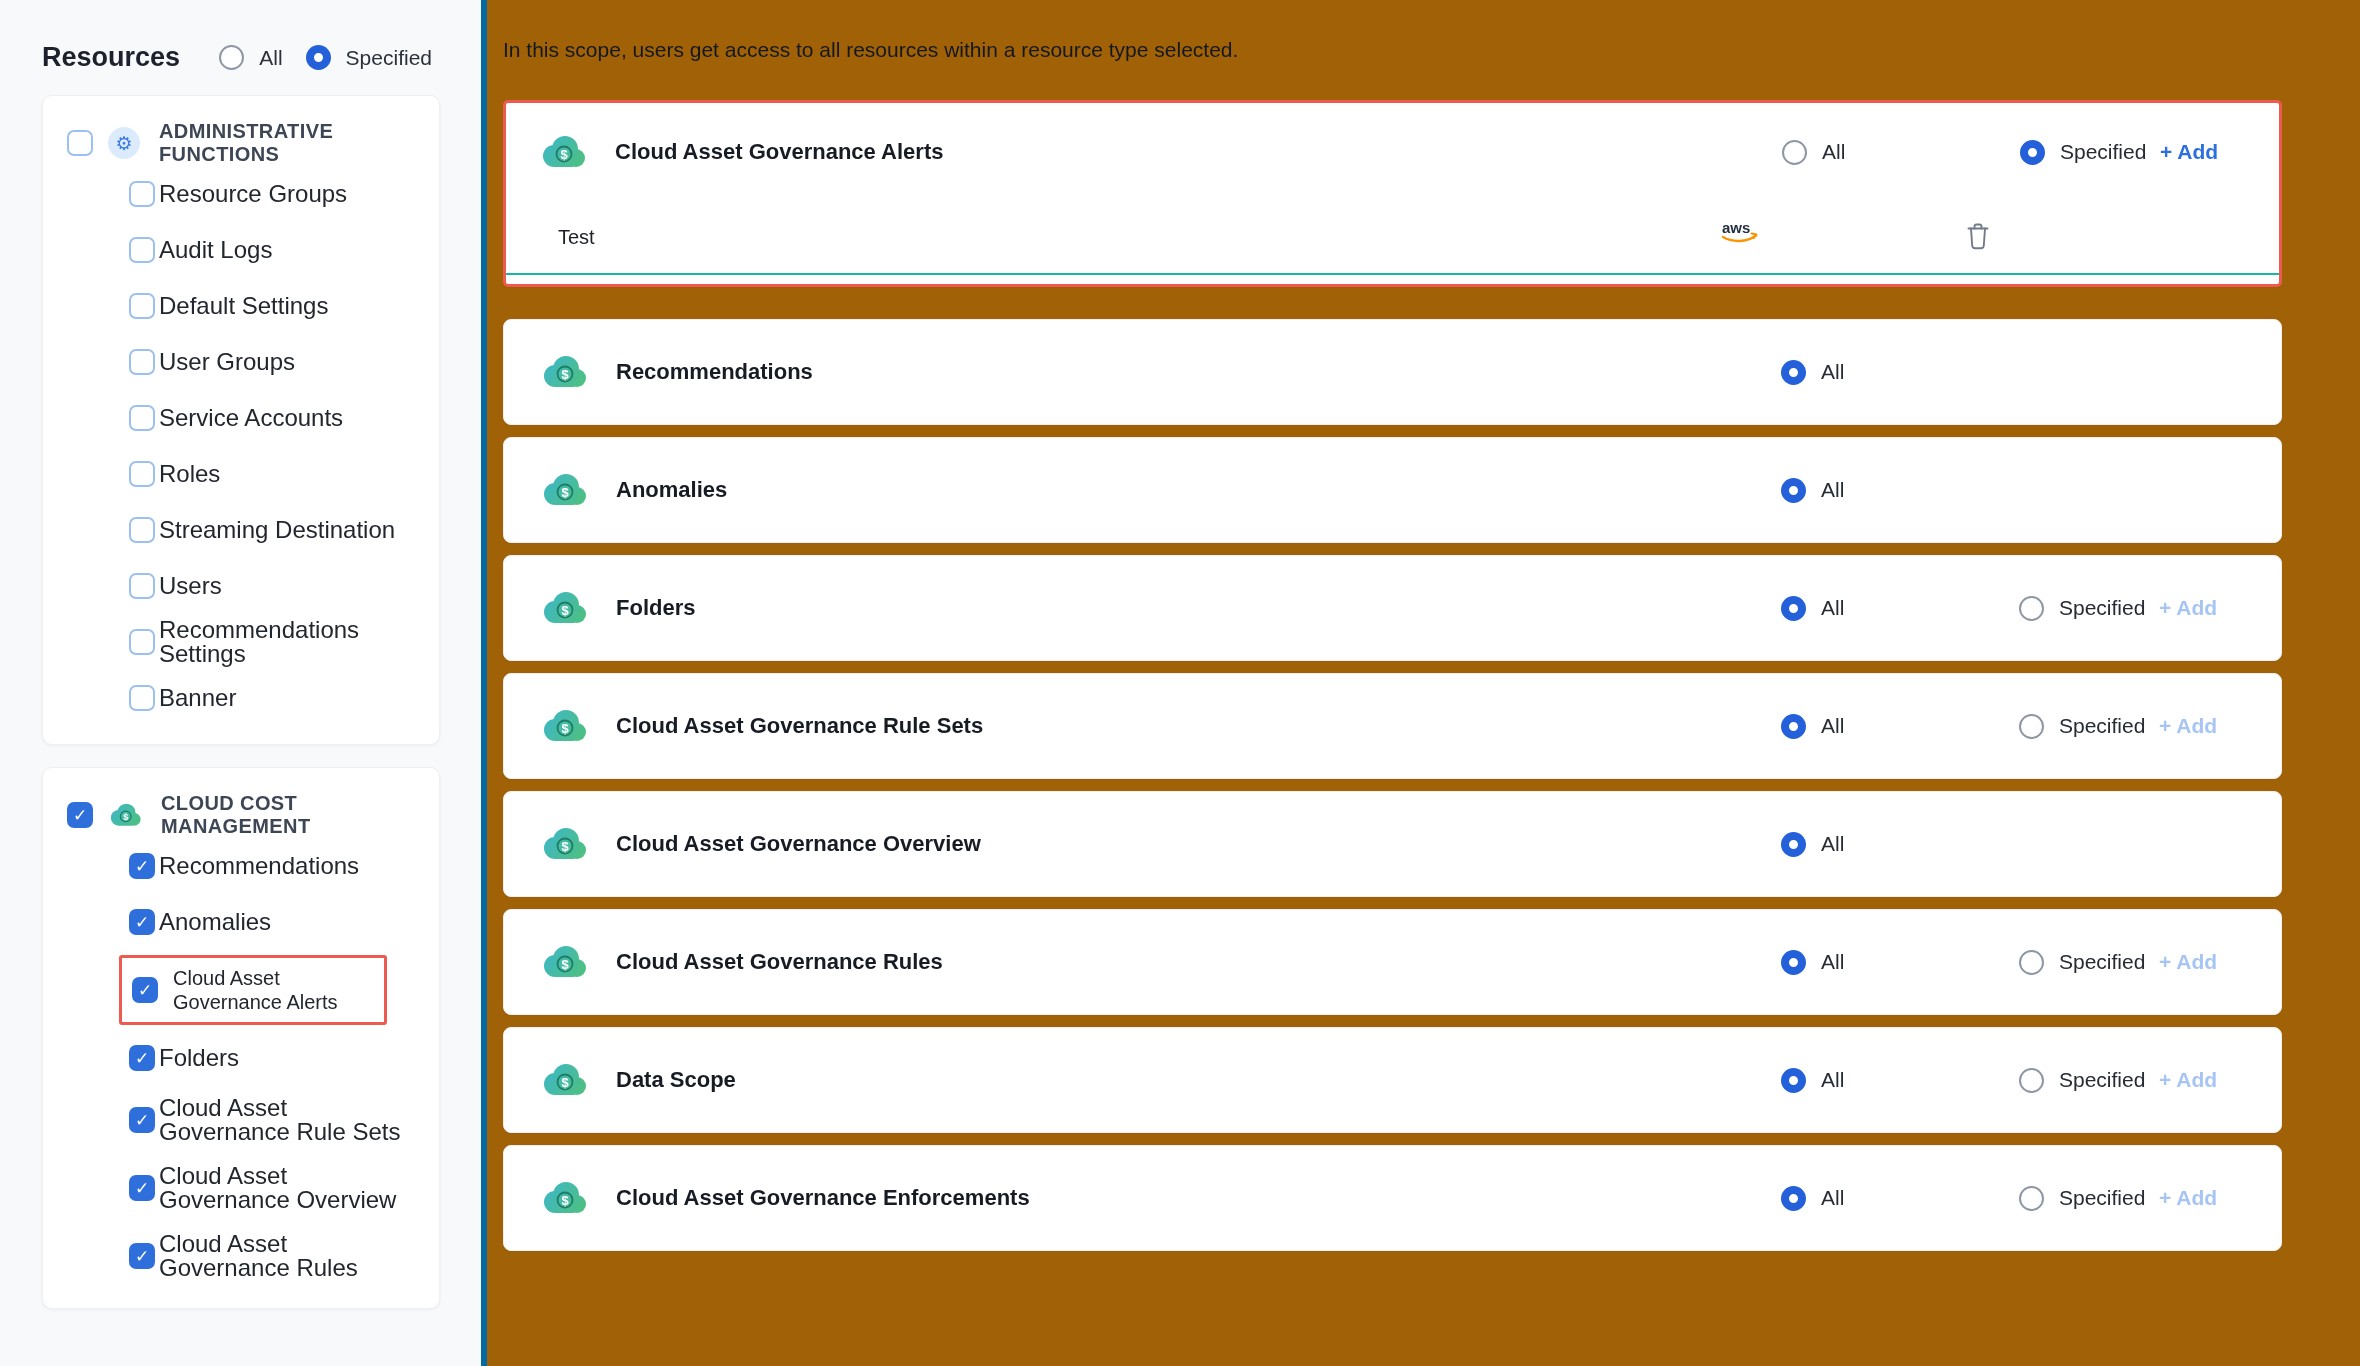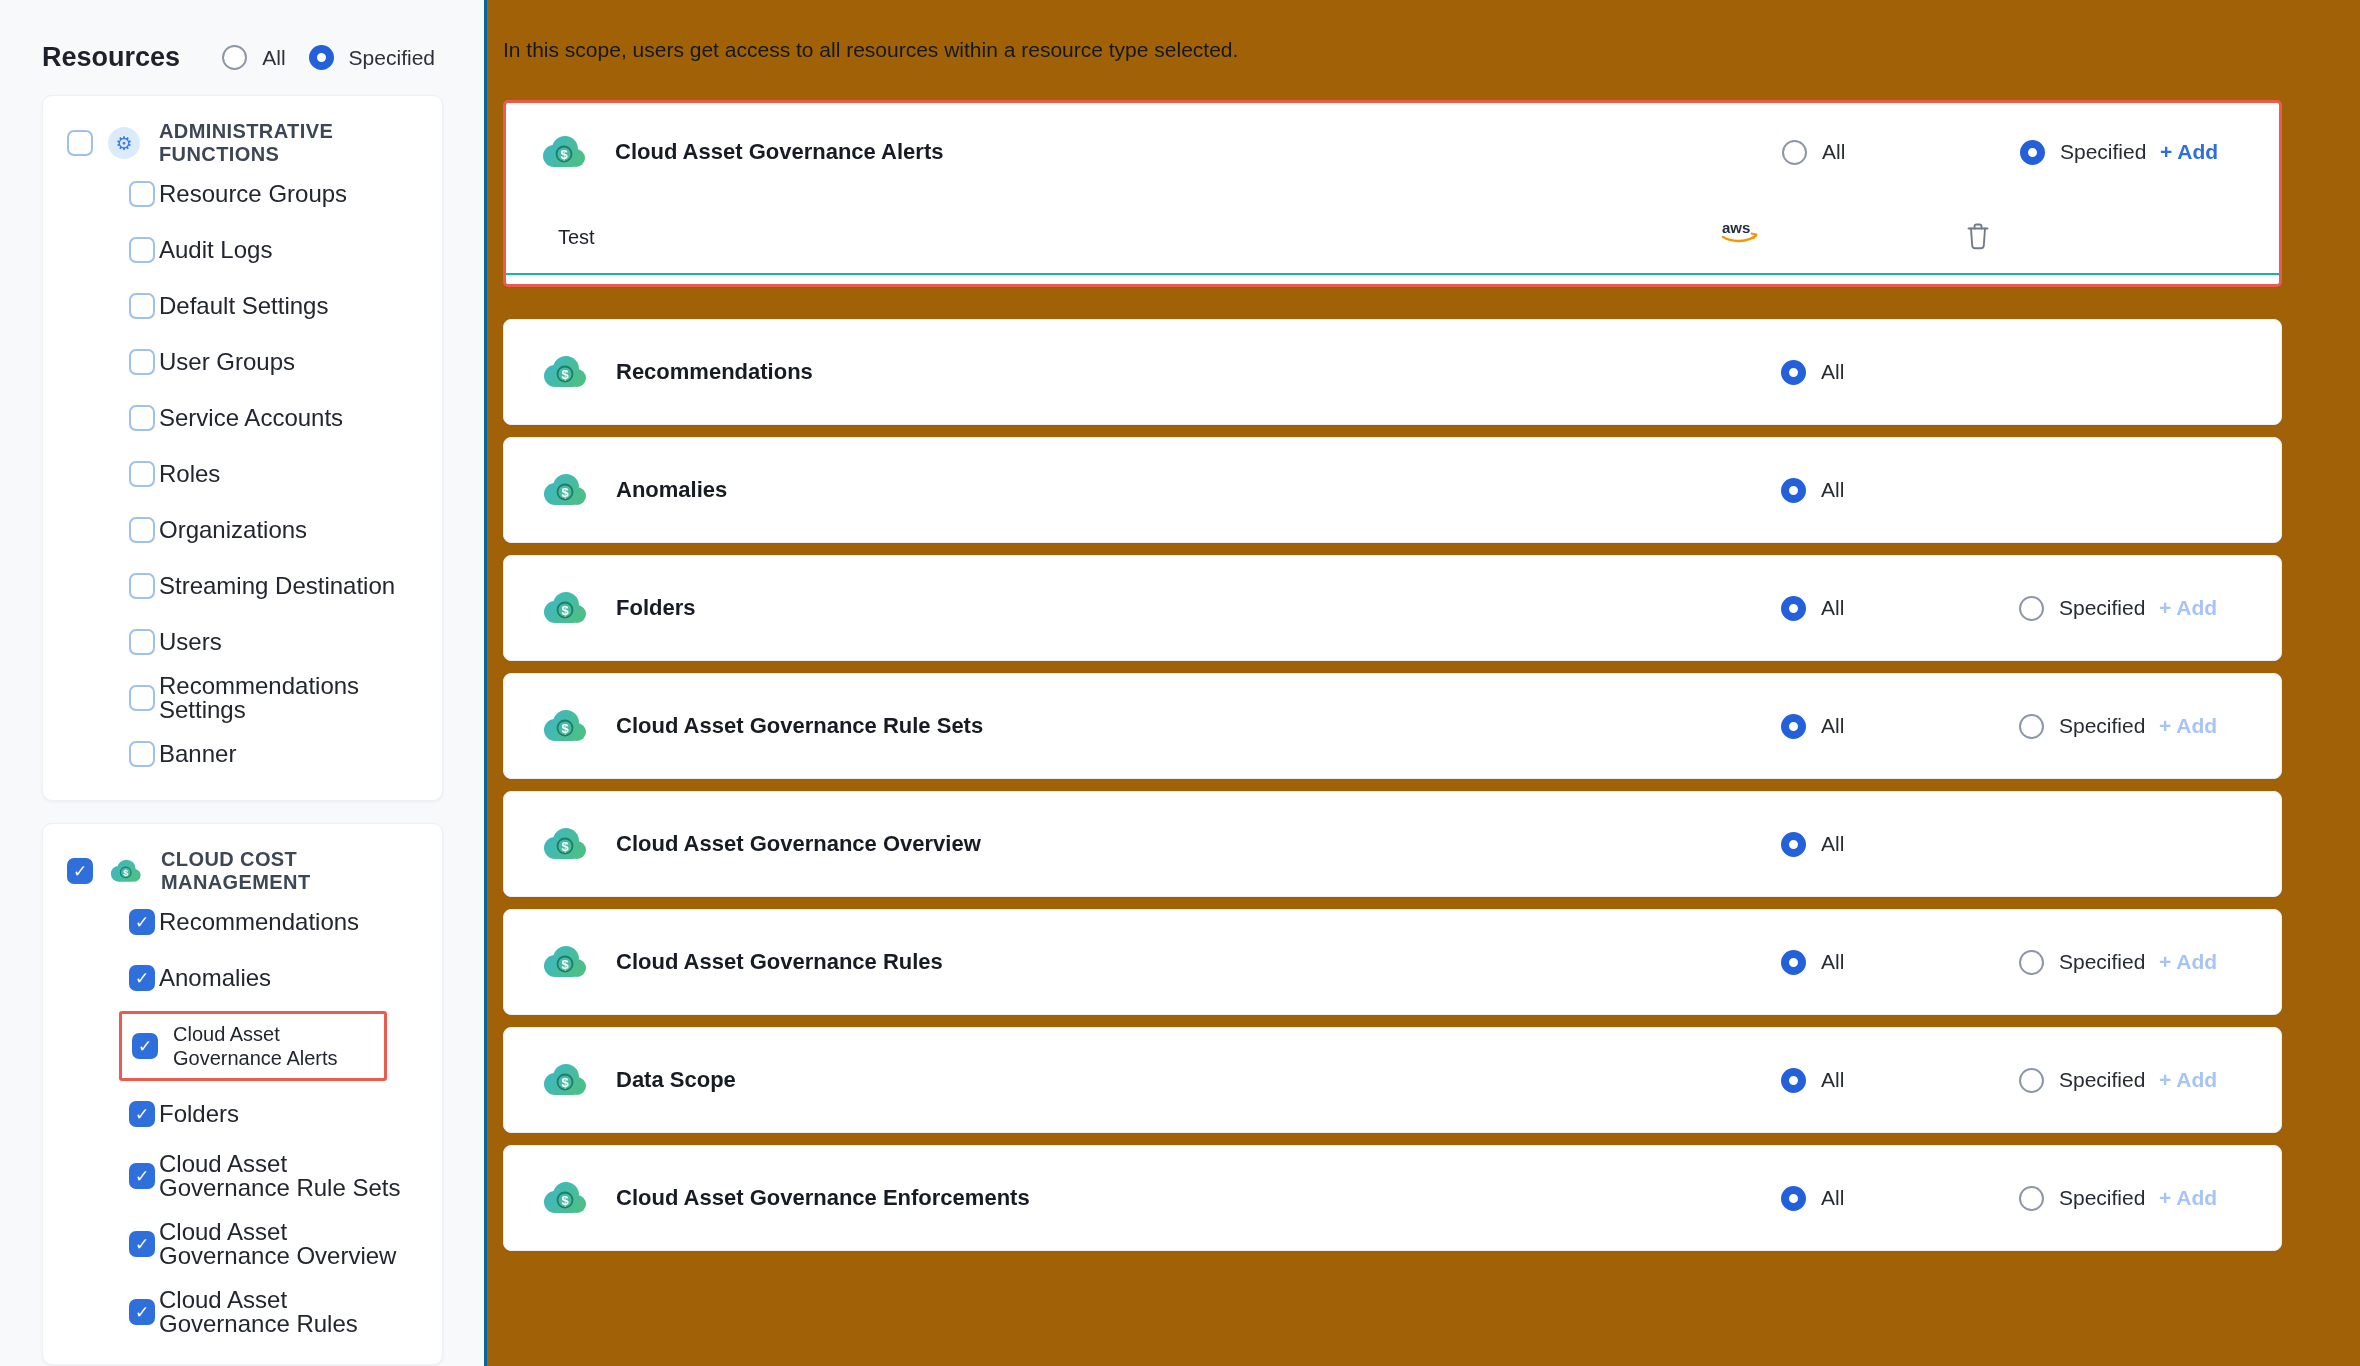--- a/index.html
+++ b/index.html
@@ -6,21 +6,21 @@
   html,body { width:2360px; height:1366px; }
   body {
     font-family:"Liberation Sans","DejaVu Sans",sans-serif;
     background:#f6f7f9;
     color:#171b24;
     overflow:hidden;
   }
   .page { display:flex; width:2360px; height:1366px; }
 
   
-  .sidebar { width:487px; flex:none; padding:0 41px 0 42px; border-right:3px solid #0369a1; background:#f8f9fb; }
+  .sidebar { width:487px; flex:none; padding:0 41px 0 42px; border-right:6px solid #0369a1; background:#f8f9fb; }
   .sidebar-top { display:flex; align-items:center; padding-top:42px; }
   .sidebar-title { font-size:27px; font-weight:700; color:#1c212b; }
   .scope-radios { margin-left:auto; display:flex; align-items:center; gap:15px; font-size:21px; color:#2b303a; }
   .scope-radios .lbl { margin-right:8px; }
 
   .side-card {
     background:#fff; border:1px solid #eef0f3; border-radius:10px;
     box-shadow:0 1px 3px rgba(20,30,50,.06);
     padding:24px 24px 18px 24px; margin-top:22px;
   }
@@ -130,24 +130,20 @@
         <span class="cb"></span>
         <span class="item-label">User Groups</span>
       </div>
       <div class="side-item">
         <span class="cb"></span>
         <span class="item-label">Service Accounts</span>
       </div>
       <div class="side-item">
         <span class="cb"></span>
         <span class="item-label">Roles</span>
-      </div>
-      <div class="side-item">
-        <span class="cb"></span>
-        <span class="item-label">Organizations</span>
       </div>
       <div class="side-item">
         <span class="cb"></span>
         <span class="item-label">Streaming Destination</span>
       </div>
       <div class="side-item">
         <span class="cb"></span>
         <span class="item-label">Users</span>
       </div>
       <div class="side-item">

